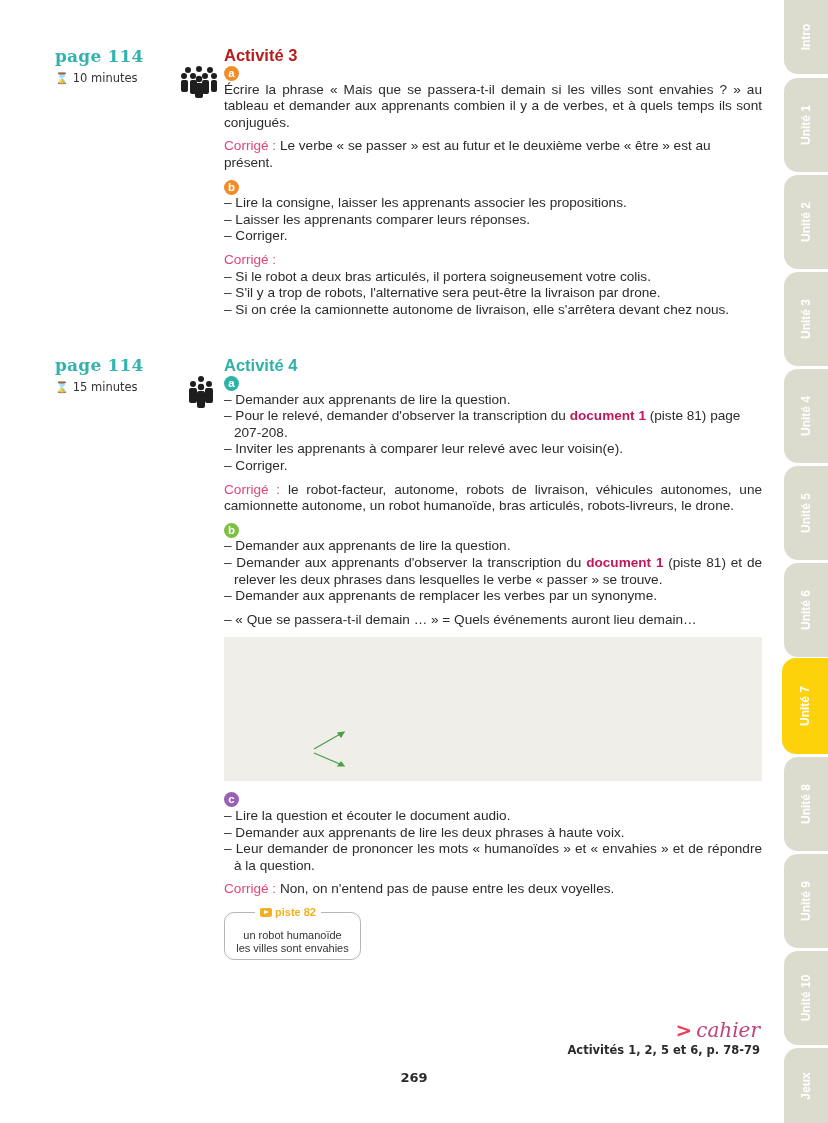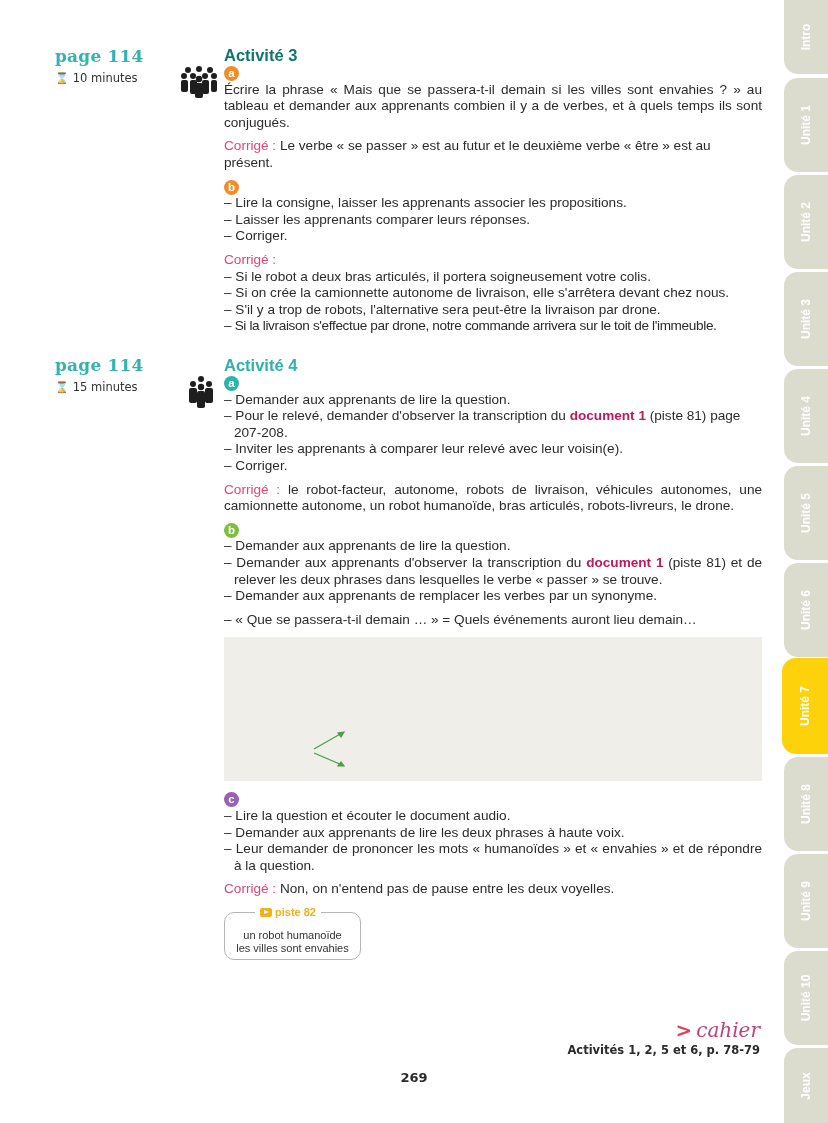--- a/index.html
+++ b/index.html
@@ -8,21 +8,21 @@
 
   .side-left { position: absolute; left: 55px; }
   .page-ref { font-family: "DejaVu Serif", serif; font-weight: bold; font-size: 17px; color: #33b3b0; letter-spacing: 0.2px; }
   .duration { font-family: "DejaVu Sans", sans-serif; font-size: 11.5px; color: #333; margin-top: 5px; display: flex; align-items: center; gap: 4px; }
   .duration .hourglass { font-size: 11px; }
 
   .group-icon { position: absolute; left: 180px; }
 
   .content { position: absolute; left: 224px; width: 538px; font-size: 13.6px; line-height: 16.6px; }
   .act-title { font-weight: bold; font-size: 16.5px; line-height: 20px; }
-  .act3 .act-title { color: #0f766e; }
+  .act3 .act-title { color: #b91c1c; }
   .act4 .act-title { color: #2fb3a8; }
 
   .badge { display: inline-block; width: 15px; height: 15px; border-radius: 50%; color: #fff; font-weight: bold; font-size: 11.5px; line-height: 15px; text-align: center; margin-top: 1px; }
   .badge.orange { background: #f28c28; }
   .badge.teal { background: #2fb3a8; }
   .badge.green { background: #7dbf3f; }
   .badge.purple { background: #9b5fb4; }
 
   p { margin: 0; }
   .justify { text-align: justify; }
@@ -95,23 +95,22 @@
   <div class="gap"></div>
   <p><span class="corrige">Corrigé :</span><span> Le verbe « se passer » est au futur et le deuxième verbe « être » est au présent.</span></p>
   <div class="gap"></div>
   <span class="badge orange">b</span>
   <p class="line">– Lire la consigne, laisser les apprenants associer les propositions.</p>
   <p class="line">– Laisser les apprenants comparer leurs réponses.</p>
   <p class="line">– Corriger.</p>
   <div class="gap"></div>
   <p class="corrige">Corrigé :</p>
   <p class="line">– Si le robot a deux bras articulés, il portera soigneusement votre colis.</p>
+  <p class="line">– S'il y a trop de robots, l'alternative sera peut-être la livraison par drone.</p>
   <p class="line">– Si on crée la camionnette autonome de livraison, elle s'arrêtera devant chez nous.</p>
-  <p class="line">– S'il y a trop de robots, l'alternative sera peut-être la livraison par drone.</p>
-  <p class="line" style="letter-spacing:-0.35px;">– Si la livraison s'effectue par drone, notre commande arrivera sur le toit de l'immeuble.</p>
 </div>
 
 <div class="side-left" style="top:355px;">
   <div class="page-ref">page 114</div>
   <div class="duration">
     <span class="hourglass">⌛</span>
     <span>15 minutes</span>
   </div>
 </div>
 

